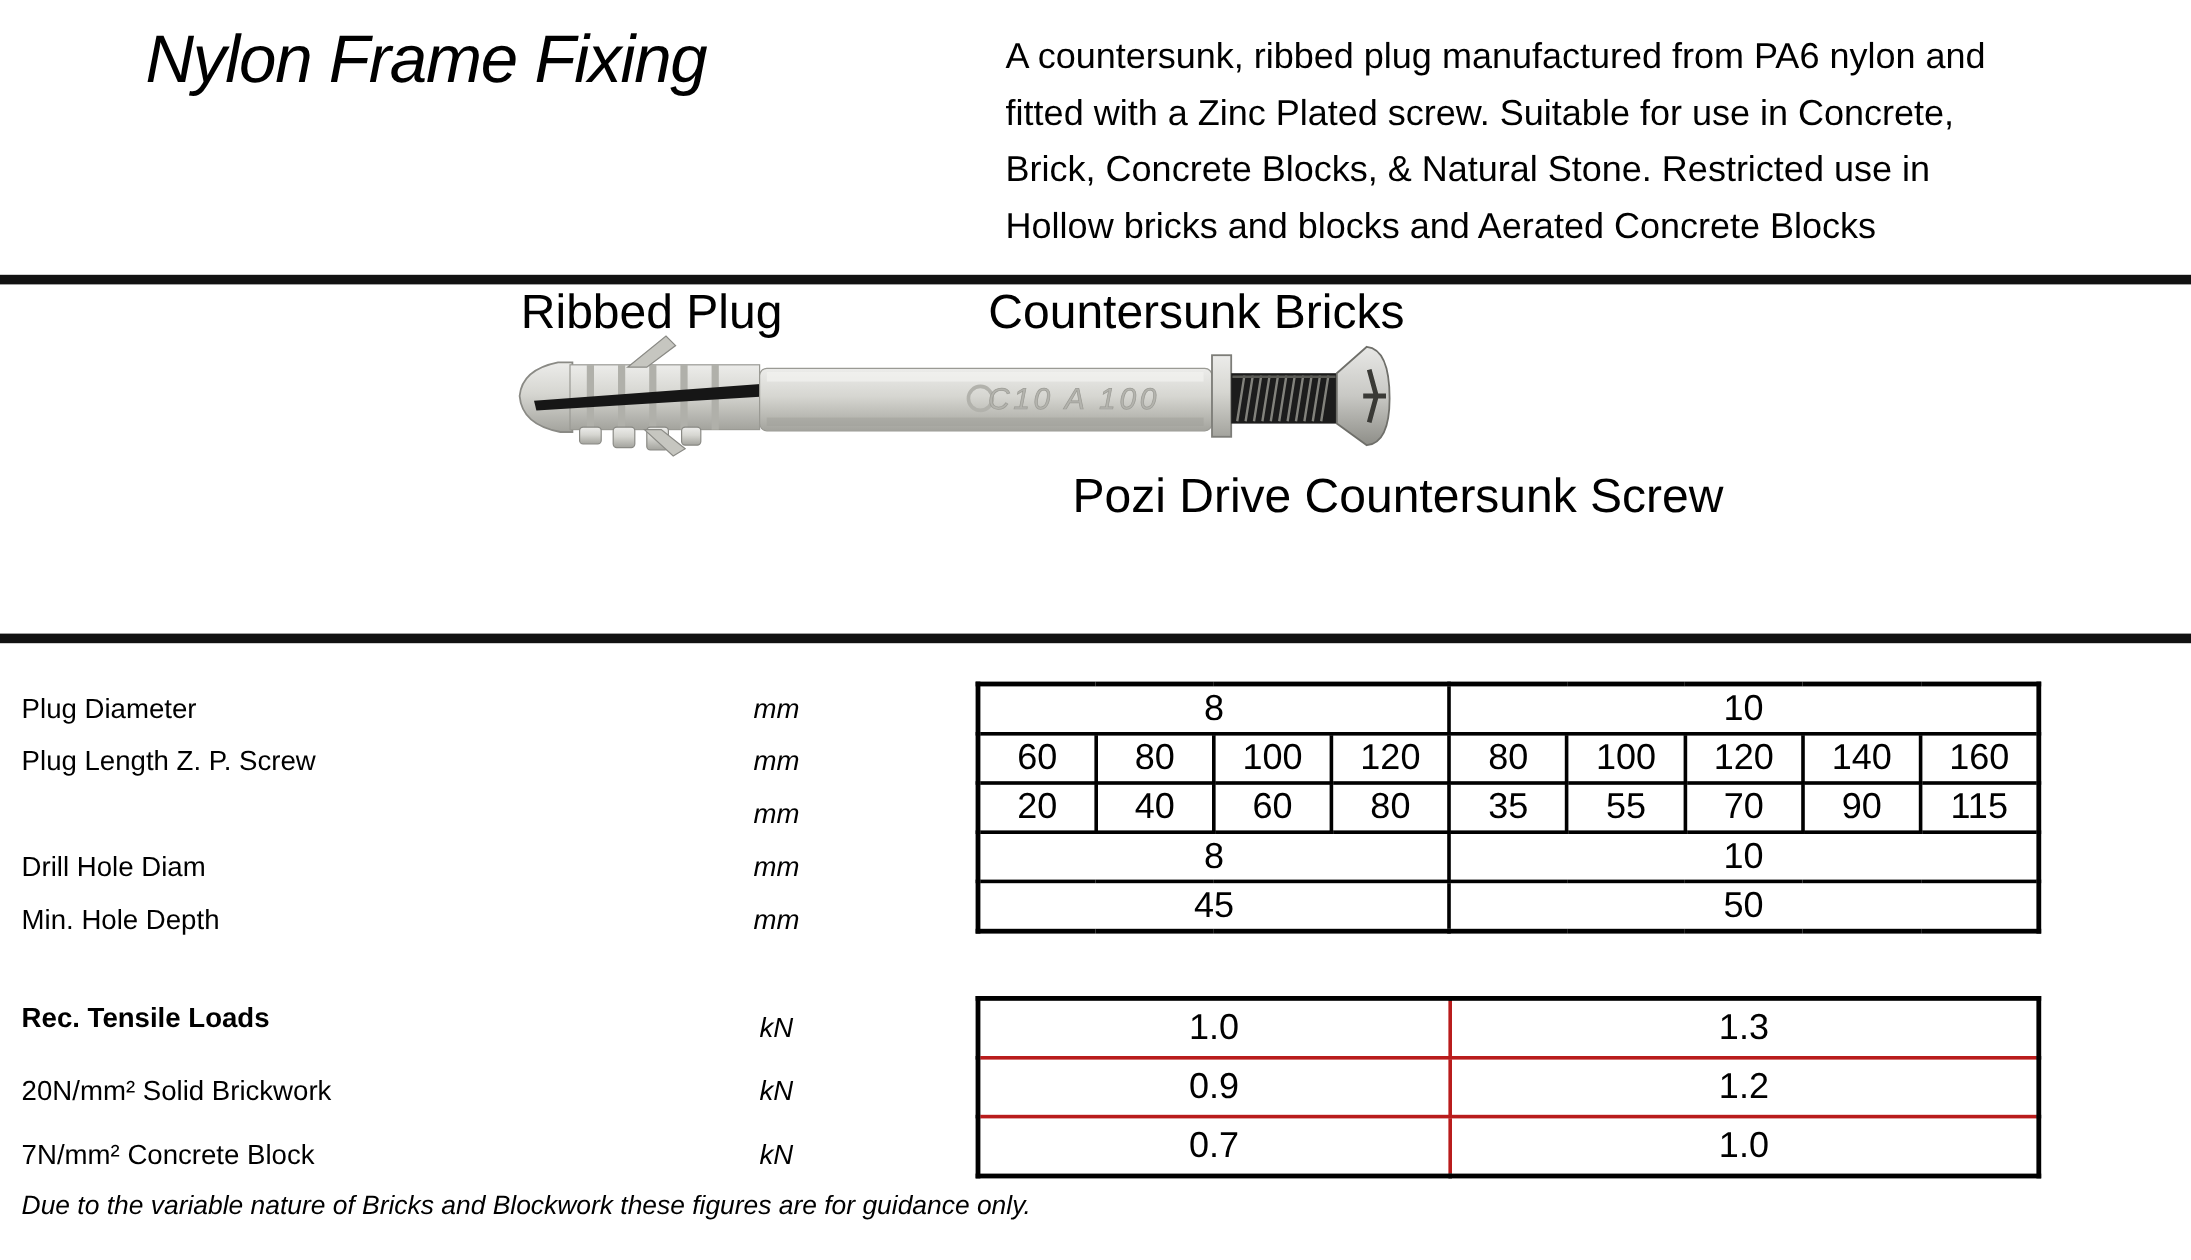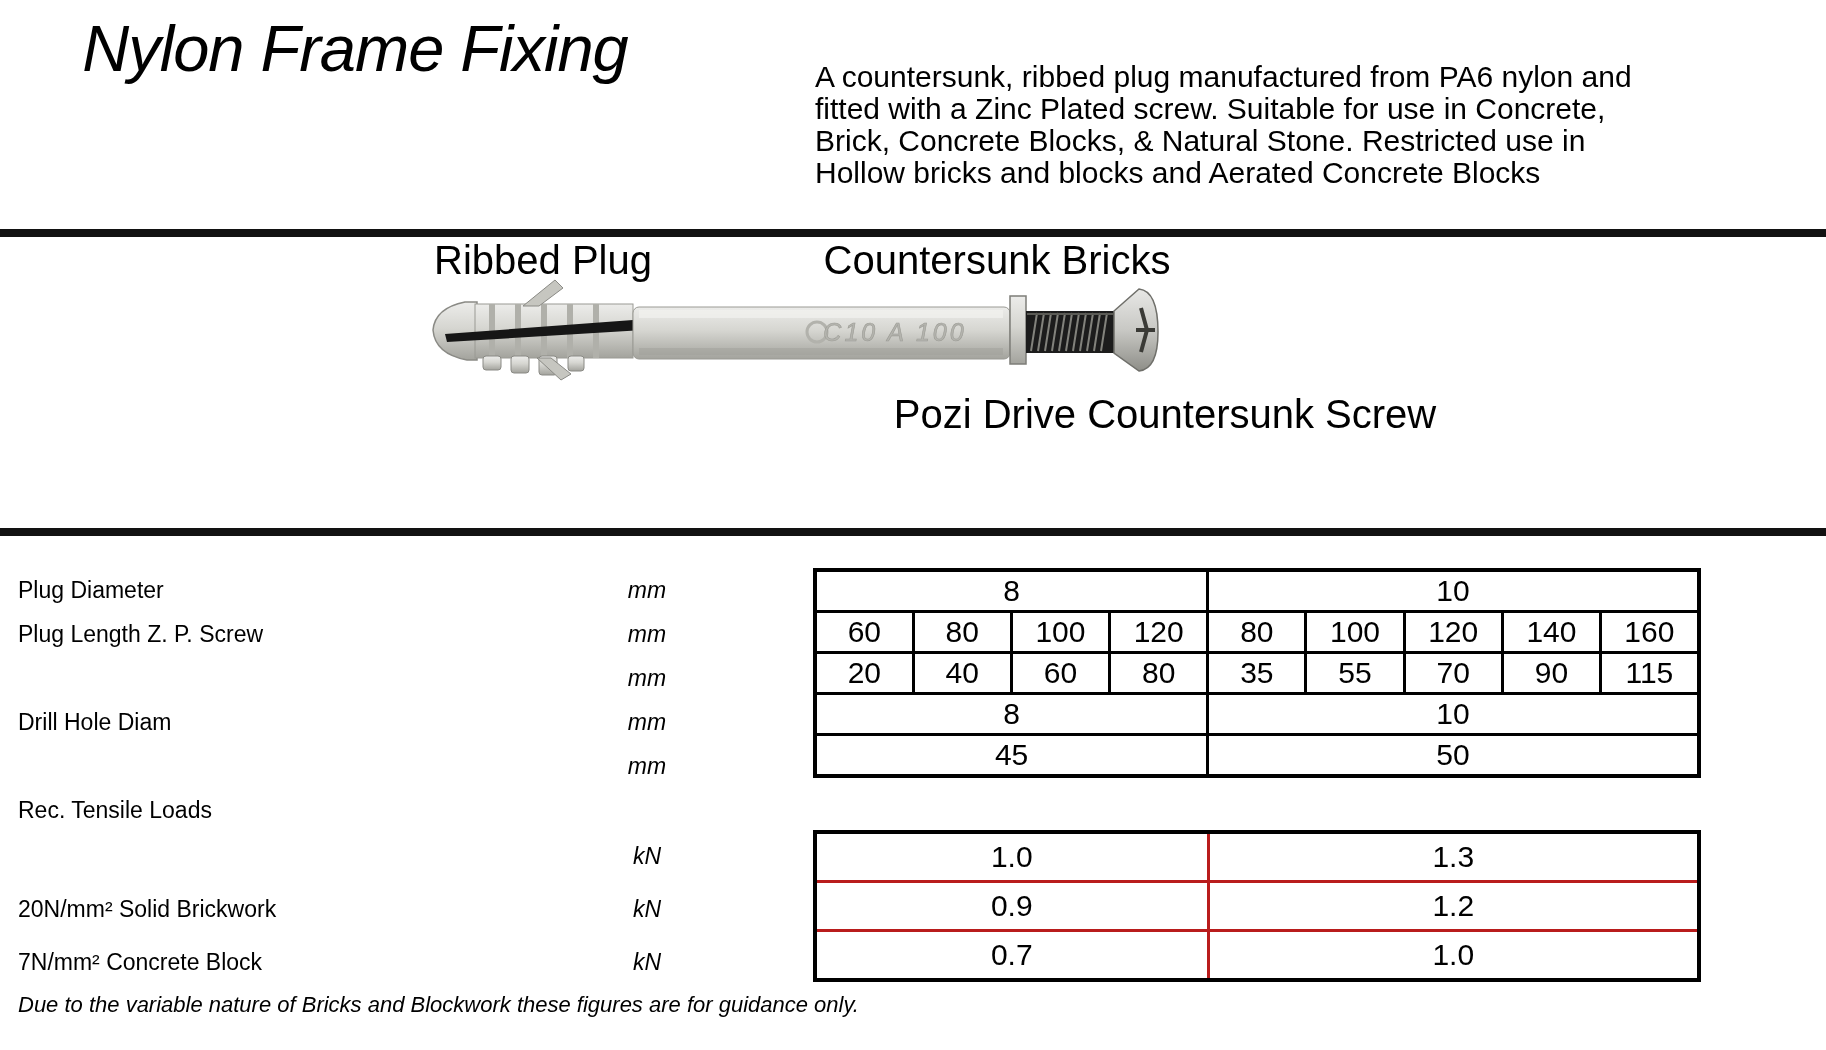--- a/index.html
+++ b/index.html
@@ -2,25 +2,25 @@
 <html><head>
 <meta charset="utf-8">
 <style>
   html,body{margin:0;padding:0;}
   body{
     width:1826px;height:1050px;background:#ffffff;color:#000;
     font-family:"Liberation Sans", sans-serif;position:relative;overflow:hidden;
   }
   .title{
     position:absolute;left:70px;top:0px;width:570px;text-align:center;
-    font-style:italic;font-size:65px;line-height:97px;letter-spacing:-1px;
+    font-style:italic;font-size:56px;line-height:97px;letter-spacing:-1px;
   }
   .description{
-    position:absolute;left:815px;top:24px;width:950px;
-    font-size:30px;line-height:32px;white-space:pre-line;margin-top:37px;
+    position:absolute;left:838px;top:24px;width:950px;
+    font-size:30px;line-height:47px;white-space:pre-line;
   }
   .rule{position:absolute;left:0;width:1826px;height:8px;background:#121212;}
   .rule-1{top:229px}
   .rule-2{top:528px}
   .diagram-label{
     position:absolute;font-size:40px;white-space:nowrap;transform:translateX(-50%);
   }
   .label-ribbed{left:543px;top:238px}
   .label-collar{left:997px;top:238px}
   .label-pozi{left:1165px;top:392px}
@@ -28,21 +28,21 @@
 
   .spec-label{
     position:absolute;left:18px;width:790px;font-size:23px;
     display:flex;align-items:center;height:44px;
   }
   .spec-label .unit{
     position:absolute;left:564px;width:130px;text-align:center;
     font-style:italic;font-weight:normal;
   }
   .r1{top:568px}.r2{top:612px}.r3{top:656px}.r4{top:700px}.r5{top:744px}
-  .rh{top:788px;font-weight:normal}
+  .rh{top:826px;font-weight:bold}
   .t1{top:830px;height:53px}.t2{top:883px;height:53px}.t3{top:936px;height:53px}
 
   table{border-collapse:collapse;table-layout:fixed;}
   .spec-table{
     position:absolute;left:813px;top:568px;width:884px;border:4px solid #000;
   }
   .spec-table col{width:98.2px;}
   .spec-table td{
     border:3px solid #000;text-align:center;vertical-align:middle;
     font-size:30px;height:38px;padding:0;
@@ -140,20 +140,21 @@
   <span class="unit">mm</span>
 </div>
 <div class="spec-label r3">
   <span class="unit">mm</span>
 </div>
 <div class="spec-label r4">
   <span>Drill Hole Diam</span>
   <span class="unit">mm</span>
 </div>
 <div class="spec-label r5">
+  <span>Min. Hole Depth</span>
   <span class="unit">mm</span>
 </div>
 <div class="spec-label rh">
   <span>Rec. Tensile Loads</span>
 </div>
 <div class="spec-label t1">
   <span class="unit">kN</span>
 </div>
 <div class="spec-label t2">
   <span>20N/mm² Solid Brickwork</span>

